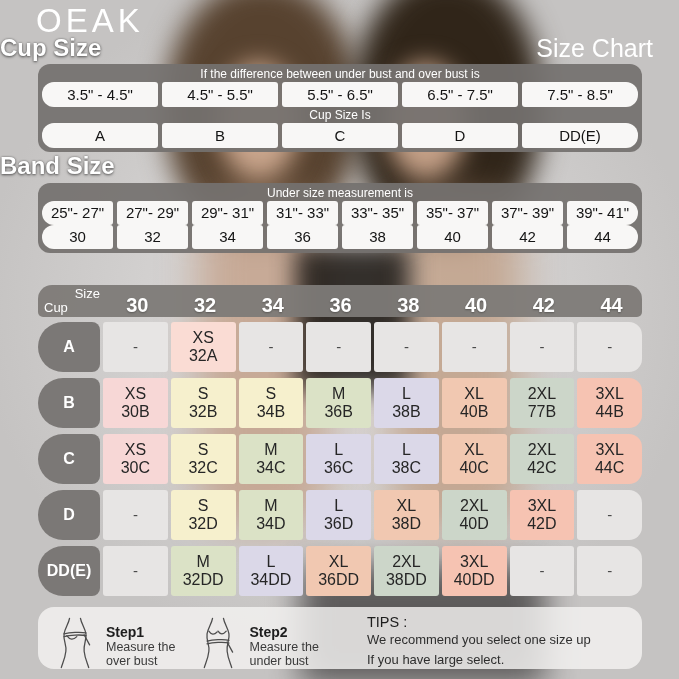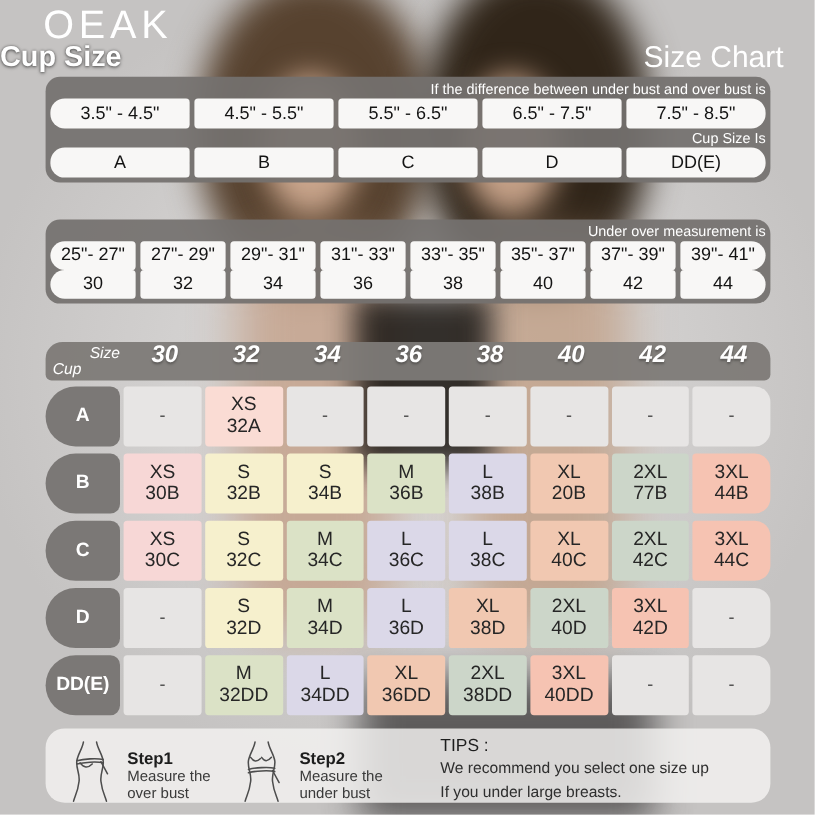--- a/index.html
+++ b/index.html
@@ -25,31 +25,31 @@
 
   .section-title { position:absolute; left:0; right:0; text-align:left; color:#fff; font-weight:bold; font-size:24px;
     text-shadow:0 1px 3px rgba(0,0,0,.55), 0 0 2px rgba(0,0,0,.35); }
   #cup-title { top:34px; }
   #band-title { top:152px; }
 
   .gtable { position:absolute; left:38px; width:604px; background:rgba(116,113,111,0.93);
     border-radius:12px; padding:2px 4px 4px; box-sizing:border-box; }
   #cup-table { top:64px; }
   #band-table { top:183px; }
-  .gbanner { color:#fff; text-align:right; font-size:12px; height:16px; line-height:16px; }
+  .gbanner { color:#fff; text-align:center; font-size:12px; height:16px; line-height:16px; }
   .grow { display:flex; gap:4px; }
   .grow .pill { flex:1; background:#f8f7f6; height:25px; line-height:25px; text-align:center;
     font-size:15px; font-weight:500; color:#141414; border-radius:3px; overflow:hidden; white-space:nowrap; }
   .grow .pill:first-child { border-radius:12px 3px 3px 12px; }
   .grow .pill:last-child  { border-radius:3px 12px 12px 3px; }
   #band-table .pill { height:24px; line-height:24px; }
 
   .matrix-header { position:absolute; left:38px; top:285px; width:604px; height:32px;
     background:rgba(125,122,119,0.95); border-radius:14px 14px 5px 5px;
-    display:flex; align-items:flex-start; gap:7px; box-sizing:border-box;font-style:italic; }
+    display:flex; align-items:flex-end; gap:7px; box-sizing:border-box; }
   .mcorner { width:62px; height:100%; flex:none; position:relative; color:#fff; }
   .mcorner .t { position:absolute; top:1px; right:0px; font-size:13px; }
   .mcorner .b { position:absolute; bottom:2px; left:6px; font-size:13px; }
   .mcol { flex:1; text-align:center; color:#fff; font-weight:bold; font-size:20px; text-shadow:0 1px 2px rgba(0,0,0,.3); }
 
   .matrix-rows { position:absolute; left:38px; top:322px; width:604px; display:flex; flex-direction:column; gap:6px; }
   .mrow { display:flex; gap:3px; height:50px; }
   .mlabel { width:62px; flex:none; background:rgba(120,117,115,0.96); border-radius:25px 8px 8px 25px;
     color:#fff; font-weight:bold; font-size:16px; display:flex; align-items:center; justify-content:center; }
   .mcell { flex:1; display:flex; flex-direction:column; align-items:center; justify-content:center;
@@ -101,22 +101,23 @@
       <div class="gbanner">Cup Size Is</div>
       <div class="grow" id="cup-letters">
           <div class="pill">A</div>
           <div class="pill">B</div>
           <div class="pill">C</div>
           <div class="pill">D</div>
           <div class="pill">DD(E)</div>
         </div>
     </div>
 
+    <div class="section-title" id="band-title">Band Size</div>
     <div class="gtable" id="band-table">
-      <div class="gbanner">Under over measurement is</div>
+      <div class="gbanner">Under size measurement is</div>
       <div class="grow" id="band-ranges">
           <div class="pill">25"- 27"</div>
           <div class="pill">27"- 29"</div>
           <div class="pill">29"- 31"</div>
           <div class="pill">31"- 33"</div>
           <div class="pill">33"- 35"</div>
           <div class="pill">35"- 37"</div>
           <div class="pill">37"- 39"</div>
           <div class="pill">39"- 41"</div>
         </div>
@@ -180,21 +181,21 @@
           <div class="mcell" style="background: rgb(219, 226, 198);">
             <span>M</span>
             <span>36B</span>
           </div>
           <div class="mcell" style="background: rgb(219, 216, 232);">
             <span>L</span>
             <span>38B</span>
           </div>
           <div class="mcell" style="background: rgb(241, 200, 177);">
             <span>XL</span>
-            <span>20B</span>
+            <span>40B</span>
           </div>
           <div class="mcell" style="background: rgb(204, 214, 201);">
             <span>2XL</span>
             <span>77B</span>
           </div>
           <div class="mcell" style="background: rgb(246, 195, 178);">
             <span>3XL</span>
             <span>44B</span>
           </div>
         </div>
@@ -314,17 +315,17 @@
         <path d="M33,27 l6,11"></path>
       </svg>
       <div class="step-text">
         <div class="step-title">Step2</div>
         <div class="step-line">Measure the</div>
         <div class="step-line">under bust</div>
       </div>
       <div class="tips">
         <div class="tips-title">TIPS :</div>
         <div class="tips-line">We recommend you select one size up</div>
-        <div class="tips-line">If you under large breasts.</div>
+        <div class="tips-line">If you have large select.</div>
       </div>
     </div>
   </div>
 </div>
 
 </body></html>

